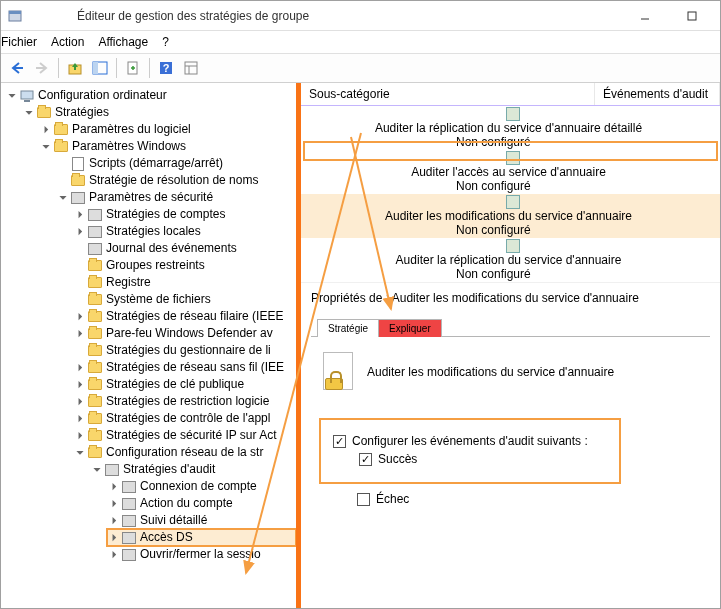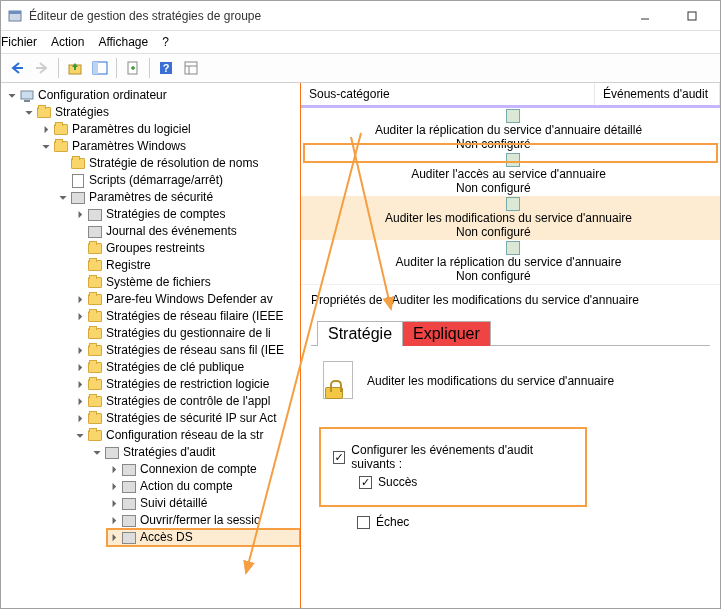--- a/index.html
+++ b/index.html
@@ -1,69 +1,69 @@
 <!DOCTYPE html>
 <html><head>
 <meta charset="utf-8">
 <style>
   * { box-sizing: border-box; font-family: "Segoe UI", Tahoma, sans-serif; }
   body { margin: 0; padding: 0; font-size: 12px; color: #000; background: #fff; overflow: hidden; }
   .window { width: 721px; height: 609px; border: 1px solid #a0a0a0; display: flex; flex-direction: column; background: #fff; }
   .titlebar { height: 30px; background: #fff; display: flex; align-items: center; padding: 0 6px; border-bottom:1px solid #e0e0e0;}
   .titlebar .icon { width:16px; height:16px; margin-right:6px;}
-  .titlebar .title { flex:1; color:#333;}
+  .titlebar .title { flex:1; color:#333;margin-left:48px;}
   .titlebar .winbtns { display:flex; gap:2px;}
   .titlebar .winbtn { width:45px; height:28px; display:flex; align-items:center; justify-content:center; color:#333;}
   .menubar { height:22px; display:flex; align-items:center; padding:0 0; gap:14px; font-size:12px;}
   .menubar span { cursor:default;}
   .toolbar { height:30px; border-top:1px solid #e0e0e0; border-bottom:1px solid #d0d0d0; display:flex; align-items:center; padding:0 4px; gap:1px; background:#fdfdfd;}
   .tbtn { width:24px; height:24px; display:flex; align-items:center; justify-content:center; border:1px solid transparent;}
   .tsep { width:1px; height:20px; background:#ccc; margin:0 3px;}
   .body { flex:1; display:flex; min-height:0;}
-  .tree-pane { width:300px; border-right:1px solid #f97316; overflow:hidden; position:relative; padding:4px 0 4px 2px;}
+  .tree-pane { width:300px; border-right:5px solid #f97316; overflow:hidden; position:relative; padding:4px 0 4px 2px;}
   .tree { font-size:12px; line-height:17px; white-space:nowrap;}
   .tree ul { list-style:none; margin:0; padding-left:17px;}
   .tree > ul { padding-left:2px;}
   .row { display:flex; align-items:center; height:17px;}
   .twisty { width:14px; text-align:center; color:#666; font-size:10px; cursor:default;}
   .twisty.exp::before{content:"⏷";}
   .twisty.col::before{content:"⏵";}
   .twisty.none::before{content:"";}
   .nicon { width:16px; height:16px; margin-right:3px; display:flex; align-items:center; justify-content:center;}
   .fold { background:#f9d66b; border:1px solid #d8a93a; width:14px; height:11px; border-radius:1px; position:relative;}
   .fold::before{content:""; position:absolute; top:-3px; left:0; width:6px; height:3px; background:#f9d66b;border:1px solid #d8a93a;border-bottom:none;}
   .doc { width:12px; height:14px; background:#fff; border:1px solid #888;}
   .chip { width:14px; height:12px; background:#ddd; border:1px solid #888;}
   .highlight-ds { background:#fdecd2; outline:2px solid #f59e42; outline-offset:-1px; padding-right:8px; padding-top:1px; padding-bottom:1px;}
   .right-pane { flex:1; display:flex; flex-direction:column; min-width:0; position:relative;}
-  .list-header { display:flex; border-bottom:3px solid #c4b5fd; font-size:12px; background:#fff;}
+  .list-header { display:flex; border-bottom:1px solid #c4b5fd; font-size:12px; background:#fff;}
   .list-header .col { padding:4px 8px; border-right:1px solid #e8e8e8;}
   .col-sub { flex:1;}
   .col-ev { width:125px;}
   .list-row { display:flex; padding:1px 0; align-items:center;flex-direction:column;}
   .list-row .cicon { width:14px; height:14px; margin:0 4px 0 8px; background:#dce8d6; border:1px solid #7aa; font-size:8px; display:flex; align-items:center; justify-content:center;}
   .list-row .csub { flex:1; padding-right:4px;}
   .list-row .cev { width:125px; padding-left:8px;}
   .list-row.sel { background:#fdecd2;}
   .listbox-hl { position:absolute; border:2px solid #f59e42; pointer-events:none;}
   .arrow-svg { position:absolute; pointer-events:none;}
   .prop-title { padding:8px 10px; border-top:1px solid #f0f0f0; font-size:12px;}
   .tabs { display:flex; padding:6px 10px 0 16px; position:relative;}
-  .tab { padding:3px 10px; border:1px solid #b5b5b5; border-bottom:none; background:#fff; font-size:16px; position:relative; z-index:2;}
+  .tab { padding:3px 10px; border:1px solid #b5b5b5; border-bottom:none; background:#fff; font-size:10px; position:relative; z-index:2;}
   .tab.active { background:#fff;}
   .tab.inactive { background:#ef4444; border-left:none;}
   .tabline { height:1px; background:#b5b5b5; position:relative; margin:0 10px; top:-1px;}
   .tabline::after{content:"";position:absolute;left:6px;top:-1px;width:54px;height:2px;background:#fff;}
   .tabbody { padding:14px 18px; }
   .prop-header-row { display:flex; align-items:center; gap:12px; margin-bottom:26px;}
   .lock-icon { width:36px; height:40px; position:relative;}
   .lock-icon .page { position:absolute; left:4px; top:0; width:30px; height:38px; background:#fff; border:1px solid #bbb;}
   .lock-icon .lock { position:absolute; left:6px; bottom:2px; width:18px; height:12px; background:#f2c744; border:1px solid #b8902a; border-radius:2px;}
   .lock-icon .lock::before{content:"";position:absolute;left:4px;top:-8px;width:8px;height:10px;border:2px solid #b8902a;border-bottom:none;border-radius:5px 5px 0 0;}
-  .config-box { border:2px solid #f59e42; padding:10px 12px 12px 12px; width:268px; background:#fff;}
+  .config-box { border:2px solid #f59e42; padding:10px 12px 12px 12px; width:302px; background:#fff;}
   .chk-row { display:flex; align-items:center; gap:6px; margin:4px 0;}
   .chk { width:13px; height:13px; border:1px solid #555; display:flex; align-items:center; justify-content:center; font-size:11px; background:#fff;}
   .chk.checked::after{content:"✓"; color:#000; line-height:1;}
   .indent { margin-left:26px;}
   svg.ic { width:16px; height:16px; }
 </style>
 </head>
 <body>
 
 <div class="window">
@@ -185,32 +185,32 @@
                         <span class="nicon">
                           <div class="fold"></div>
                         </span>
                         <span>Paramètres Windows</span>
                       </div>
                     <ul>
                       <li>
                           <div class="row">
                             <span class="twisty none"></span>
                             <span class="nicon">
-                              <div class="fold"></div>
+                              <div class="doc"></div>
                             </span>
-                            <span>Stratégie de résolution de noms</span>
+                            <span>Scripts (démarrage/arrêt)</span>
                           </div>
                         </li>
                       <li>
                           <div class="row">
                             <span class="twisty none"></span>
                             <span class="nicon">
-                              <div class="doc"></div>
+                              <div class="fold"></div>
                             </span>
-                            <span>Scripts (démarrage/arrêt)</span>
+                            <span>Stratégie de résolution de noms</span>
                           </div>
                         </li>
                       <li>
                         <div class="row">
                             <span class="twisty exp"></span>
                             <span class="nicon">
                               <div class="chip"></div>
                             </span>
                             <span>Paramètres de sécurité</span>
                           </div>
@@ -219,20 +219,29 @@
                               <div class="row">
                                 <span class="twisty col"></span>
                                 <span class="nicon">
                                   <div class="chip"></div>
                                 </span>
                                 <span>Stratégies de comptes</span>
                               </div>
                             </li>
                           <li>
                               <div class="row">
+                                <span class="twisty col"></span>
+                                <span class="nicon">
+                                  <div class="chip"></div>
+                                </span>
+                                <span>Stratégies locales</span>
+                              </div>
+                            </li>
+                          <li>
+                              <div class="row">
                                 <span class="twisty none"></span>
                                 <span class="nicon">
                                   <div class="chip"></div>
                                 </span>
                                 <span>Journal des événements</span>
                               </div>
                             </li>
                           <li>
                               <div class="row">
                                 <span class="twisty none"></span>
@@ -259,30 +268,30 @@
                                 </span>
                                 <span>Système de fichiers</span>
                               </div>
                             </li>
                           <li>
                               <div class="row">
                                 <span class="twisty col"></span>
                                 <span class="nicon">
                                   <div class="fold"></div>
                                 </span>
+                                <span>Stratégies de réseau filaire (IEEE</span>
+                              </div>
+                            </li>
+                          <li>
+                              <div class="row">
+                                <span class="twisty col"></span>
+                                <span class="nicon">
+                                  <div class="fold"></div>
+                                </span>
                                 <span>Pare-feu Windows Defender av</span>
-                              </div>
-                            </li>
-                          <li>
-                              <div class="row">
-                                <span class="twisty col"></span>
-                                <span class="nicon">
-                                  <div class="fold"></div>
-                                </span>
-                                <span>Stratégies de réseau filaire (IEEE</span>
                               </div>
                             </li>
                           <li>
                               <div class="row">
                                 <span class="twisty none"></span>
                                 <span class="nicon">
                                   <div class="fold"></div>
                                 </span>
                                 <span>Stratégies du gestionnaire de li</span>
                               </div>
@@ -371,35 +380,35 @@
                                   <li>
                                       <div class="row">
                                         <span class="twisty col"></span>
                                         <span class="nicon">
                                           <div class="chip"></div>
                                         </span>
                                         <span>Suivi détaillé</span>
                                       </div>
                                     </li>
                                   <li>
+                                      <div class="row highlight-ds">
+                                        <span class="twisty col"></span>
+                                        <span class="nicon">
+                                          <div class="chip"></div>
+                                        </span>
+                                        <span>Accès DS</span>
+                                      </div>
+                                    </li>
+                                  <li>
                                       <div class="row">
                                         <span class="twisty col"></span>
                                         <span class="nicon">
                                           <div class="chip"></div>
                                         </span>
                                         <span>Ouvrir/fermer la sessio</span>
-                                      </div>
-                                    </li>
-                                  <li>
-                                      <div class="row highlight-ds">
-                                        <span class="twisty col"></span>
-                                        <span class="nicon">
-                                          <div class="chip"></div>
-                                        </span>
-                                        <span>Accès DS</span>
                                       </div>
                                     </li>
                                 </ul>
                               </li>
                             </ul>
                           </li>
                         </ul>
                       </li>
                     </ul>
                   </li>

